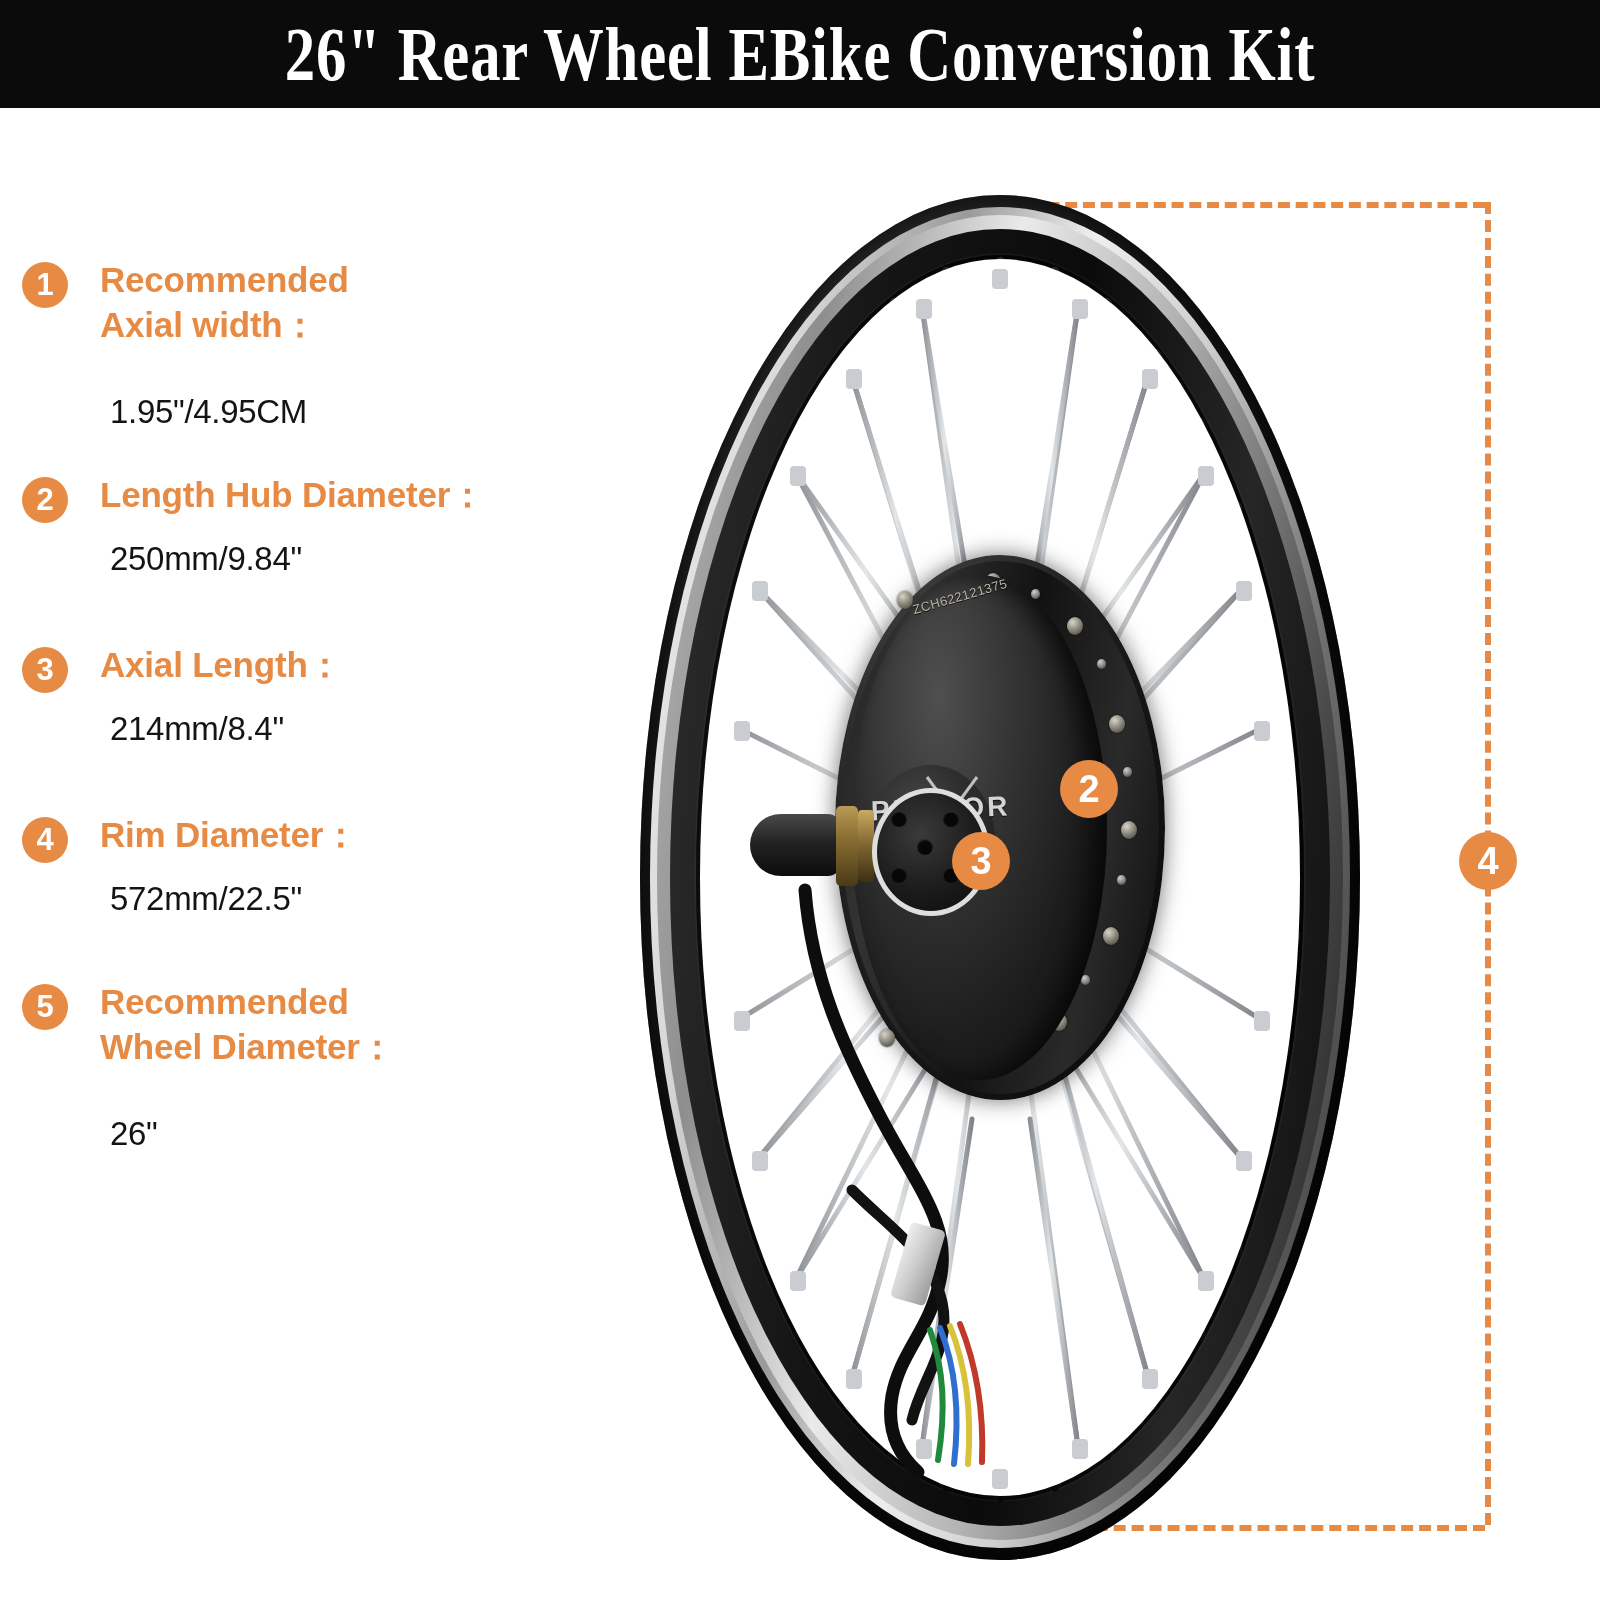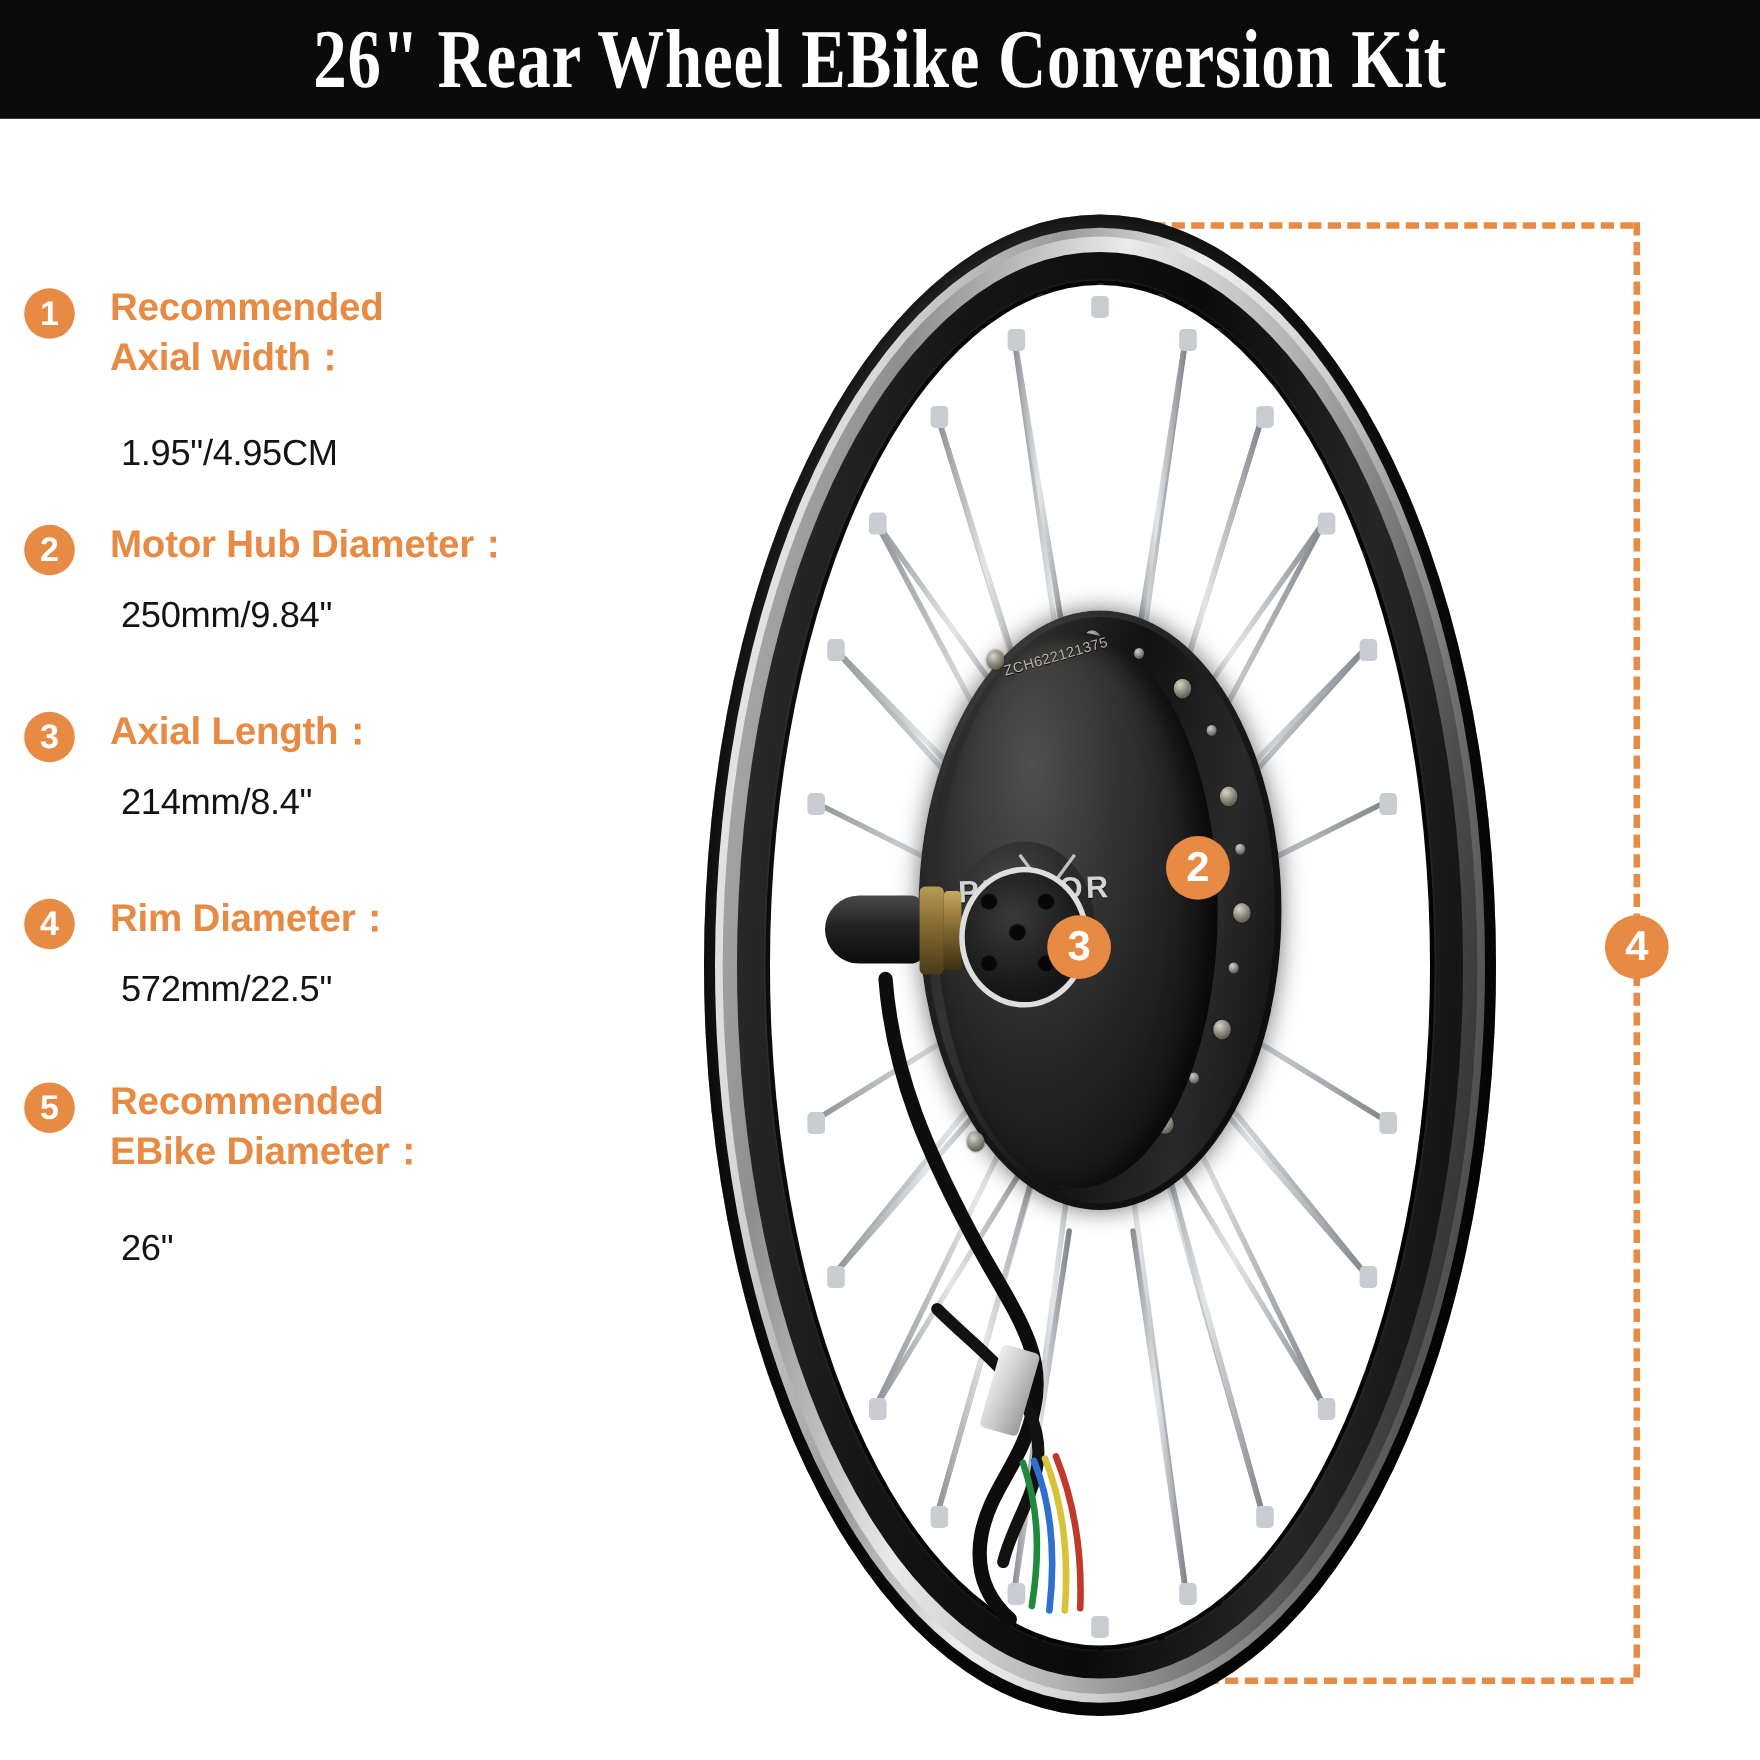--- a/index.html
+++ b/index.html
@@ -184,41 +184,41 @@
     <div class="num">1</div>
     <div class="head">
       <span>Recommended</span><br>
       <span>Axial width：</span>
     </div>
     <div class="val" style="top:130px;">1.95"/4.95CM</div>
   </div>
 
   <div class="spec" style="top:215px;">
     <div class="num">2</div>
-    <div class="head">Motor Hub Diameter：</div>
+    <div class="head">Length Hub Diameter：</div>
     <div class="val" style="top:62px;">250mm/9.84"</div>
   </div>
 
   <div class="spec" style="top:385px;">
     <div class="num">3</div>
     <div class="head">Axial Length：</div>
     <div class="val" style="top:62px;">214mm/8.4"</div>
   </div>
 
   <div class="spec" style="top:555px;">
     <div class="num">4</div>
     <div class="head">Rim Diameter：</div>
     <div class="val" style="top:62px;">572mm/22.5"</div>
   </div>
 
   <div class="spec h1" style="top:722px;">
     <div class="num">5</div>
     <div class="head">
       <span>Recommended</span><br>
-      <span>EBike Diameter：</span>
+      <span>Wheel Diameter：</span>
     </div>
     <div class="val" style="top:130px;">26"</div>
   </div>
 
 </div>
 
 <div class="stage">
 
   <div class="dash h" style="left:412px;top:82px;width:473px;"></div>
   <div class="dash v" style="left:885px;top:82px;height:1323px;"></div>

